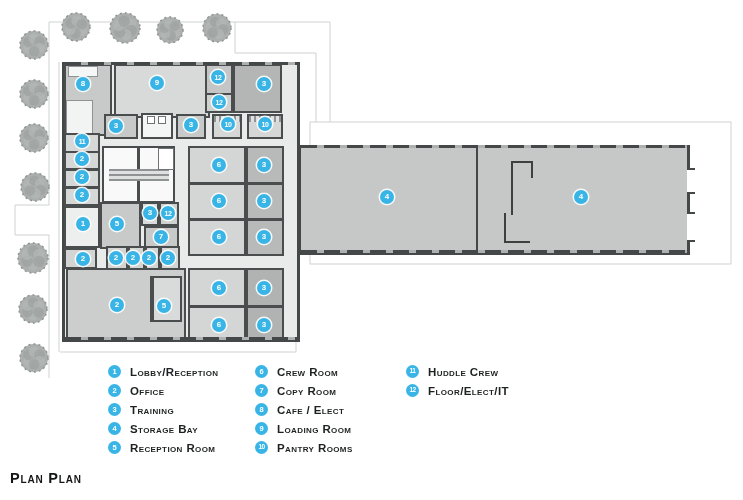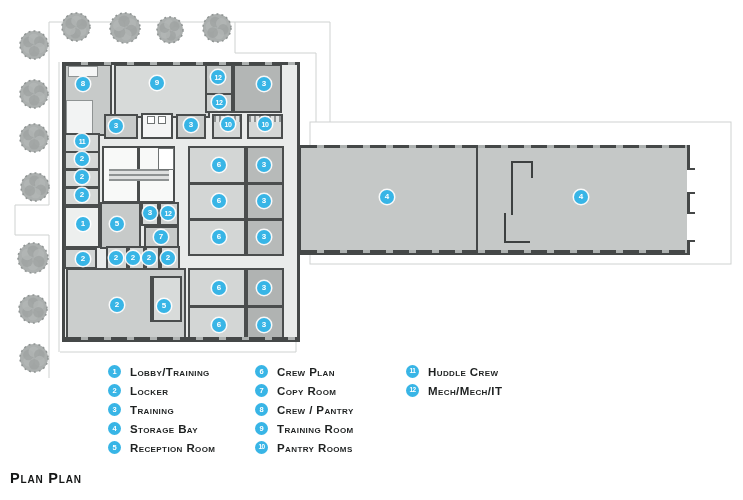--- a/index.html
+++ b/index.html
@@ -274,67 +274,67 @@
       <div class="mk" style="left: 212px; top: 318px; background: rgb(56, 181, 230);">6</div>
       <div class="mk" style="left: 257px; top: 318px; background: rgb(56, 181, 230);">3</div>
       <div class="mk" style="left: 380px; top: 190px; background: rgb(56, 181, 230);">4</div>
       <div class="mk" style="left: 574px; top: 190px; background: rgb(56, 181, 230);">4</div>
     </div>
 
   <div id="legend">
       <div class="legend-col" style="left: 108px; top: 365px;">
         <div class="legend-item">
           <span class="legend-dot" style="background: rgb(56, 181, 230);">1</span>
-          <span class="legend-label">Lobby/Training</span>
+          <span class="legend-label">Lobby/Reception</span>
         </div>
         <div class="legend-item">
           <span class="legend-dot" style="background: rgb(56, 181, 230);">2</span>
-          <span class="legend-label">Locker</span>
+          <span class="legend-label">Office</span>
         </div>
         <div class="legend-item">
           <span class="legend-dot" style="background: rgb(56, 181, 230);">3</span>
           <span class="legend-label">Training</span>
         </div>
         <div class="legend-item">
           <span class="legend-dot" style="background: rgb(56, 181, 230);">4</span>
           <span class="legend-label">Storage Bay</span>
         </div>
         <div class="legend-item">
           <span class="legend-dot" style="background: rgb(56, 181, 230);">5</span>
           <span class="legend-label">Reception Room</span>
         </div>
       </div>
       <div class="legend-col" style="left: 255px; top: 365px;">
         <div class="legend-item">
           <span class="legend-dot" style="background: rgb(56, 181, 230);">6</span>
-          <span class="legend-label">Crew Plan</span>
+          <span class="legend-label">Crew Room</span>
         </div>
         <div class="legend-item">
           <span class="legend-dot" style="background: rgb(56, 181, 230);">7</span>
           <span class="legend-label">Copy Room</span>
         </div>
         <div class="legend-item">
           <span class="legend-dot" style="background: rgb(56, 181, 230);">8</span>
-          <span class="legend-label">Crew / Pantry</span>
+          <span class="legend-label">Cafe / Elect</span>
         </div>
         <div class="legend-item">
           <span class="legend-dot" style="background: rgb(56, 181, 230);">9</span>
-          <span class="legend-label">Training Room</span>
+          <span class="legend-label">Loading Room</span>
         </div>
         <div class="legend-item">
           <span class="legend-dot two" style="background: rgb(56, 181, 230);">10</span>
           <span class="legend-label">Pantry Rooms</span>
         </div>
       </div>
       <div class="legend-col" style="left: 406px; top: 365px;">
         <div class="legend-item">
           <span class="legend-dot two" style="background: rgb(56, 181, 230);">11</span>
           <span class="legend-label">Huddle Crew</span>
         </div>
         <div class="legend-item">
           <span class="legend-dot two" style="background: rgb(56, 181, 230);">12</span>
-          <span class="legend-label">Mech/Mech/IT</span>
+          <span class="legend-label">Floor/Elect/IT</span>
         </div>
       </div>
     </div>
 
   <div class="plan-title">Plan Plan</div>
 </div>
 
 </body></html>

